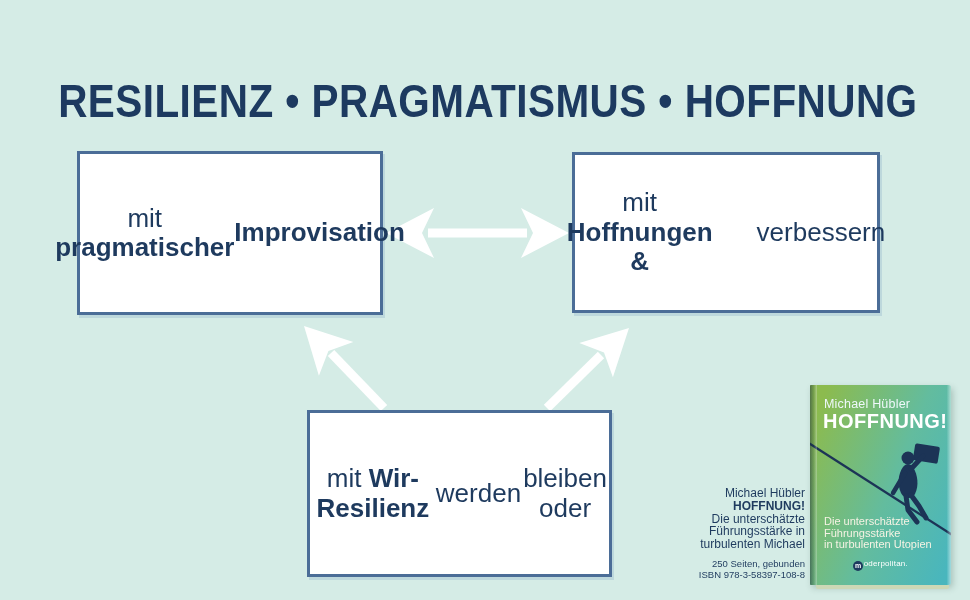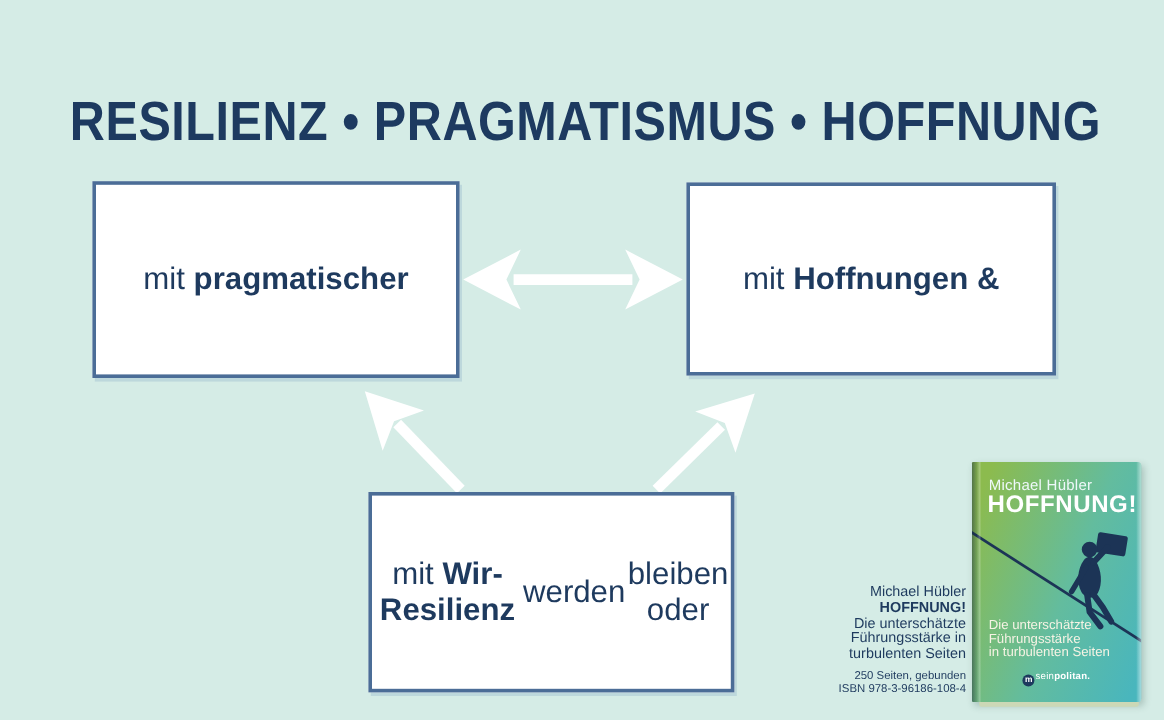--- a/index.html
+++ b/index.html
@@ -95,21 +95,21 @@
   .cover-publisher {
     position:absolute; left:0; right:0; top:174px;
     text-align:center; color:#ffffff; font-size:8px; letter-spacing:.2px;
   }
   .pub-m {
     display:inline-block; width:10px; height:10px; line-height:10px;
     border-radius:50%; background:#1d3a5e; color:#ffffff;
     font-weight:700; font-size:7px; text-align:center;
     vertical-align:-1.5px; margin-right:.5px;
   }
-  .pub-bold { font-weight:700; }
+  .pub-bold { font-weight:400; }
   .spine {
     position:absolute; left:0; top:0; bottom:0; width:7px;
     background:linear-gradient(90deg, rgba(25,45,65,.5), rgba(25,45,65,.18) 55%, rgba(255,255,255,.3));
   }
   .page-edge-right {
     position:absolute; right:0; top:0; bottom:0; width:4px;
     background:linear-gradient(90deg, rgba(255,255,255,.05), rgba(255,255,255,.5));
   }
   .pages-bottom {
     position:absolute; left:6px; right:2px; bottom:-4px; height:4px;
@@ -135,41 +135,43 @@
       <polygon points="304,326 353.3,342.1 328.4,351 318.9,375.7"></polygon>
     </g>
     <g>
       <line x1="547" y1="408" x2="601" y2="355"></line>
       <polygon points="629,328 579.3,342.9 604,352.4 612.9,377.3"></polygon>
     </g>
   </svg>
 
   <div class="box box-left">
       <div><span>mit </span><span class="rl-b">pragmatischer</span></div>
+      <div><span class="rl-b">Improvisation</span></div>
     </div>
   <div class="box box-right">
       <div><span>mit </span><span class="rl-b">Hoffnungen &amp;</span></div>
+      <div><span>verbessern</span></div>
     </div>
   <div class="box box-bottom">
       <div><span>mit </span><span class="rl-b">Wir-Resilienz</span></div>
       <div><span>werden</span></div>
       <div><span>bleiben oder</span></div>
     </div>
 
   <div class="caption">
     <div class="caption-main">
         <div><span>Michael Hübler</span></div>
         <div><span class="rl-b">HOFFNUNG!</span></div>
         <div><span>Die unterschätzte</span></div>
         <div><span>Führungsstärke in</span></div>
-        <div><span>turbulenten Seiten</span></div>
+        <div><span>turbulenten Michael</span></div>
       </div>
     <div class="caption-details">
       <div>250 Seiten, gebunden</div>
-      <div>ISBN 978-3-96186-108-4</div>
+      <div>ISBN 978-3-58397-108-8</div>
     </div>
   </div>
 
   <div class="book">
     <div class="cover">
       <svg class="cover-art" viewBox="0 0 141 200" aria-hidden="true">
         <line x1="-3" y1="57" x2="144" y2="151" stroke="#1c3456" stroke-width="2.3"></line>
         <g fill="#1c3456" stroke="#1c3456" transform="translate(68,58)">
           <rect x="36" y="2" width="25" height="17" rx="2" transform="rotate(9 48 10)" stroke="none"></rect>
           <circle cx="30" cy="15" r="6.5" stroke="none"></circle>
@@ -178,22 +180,22 @@
           <line x1="33" y1="26" x2="45" y2="13" stroke-width="5" stroke-linecap="round"></line>
           <polyline points="33,52 41,63 48,75" fill="none" stroke-width="5" stroke-linecap="round" stroke-linejoin="round"></polyline>
           <polyline points="28,53 30,67 39,79" fill="none" stroke-width="5" stroke-linecap="round" stroke-linejoin="round"></polyline>
         </g>
       </svg>
       <div class="cover-author">Michael Hübler</div>
       <div class="cover-title">HOFFNUNG!</div>
       <div class="cover-subtitle">
         <div>Die unterschätzte</div>
         <div>Führungsstärke</div>
-        <div>in turbulenten Seiten</div>
+        <div>in turbulenten Utopien</div>
       </div>
-      <div class="cover-publisher"><span class="pub-m">m</span><span>sein</span><span class="pub-bold">politan.</span></div>
+      <div class="cover-publisher"><span class="pub-m">m</span><span>oder</span><span class="pub-bold">politan.</span></div>
       <div class="spine"></div>
       <div class="page-edge-right"></div>
     </div>
     <div class="pages-bottom"></div>
   </div>
 
 </div>
 
 </body></html>

